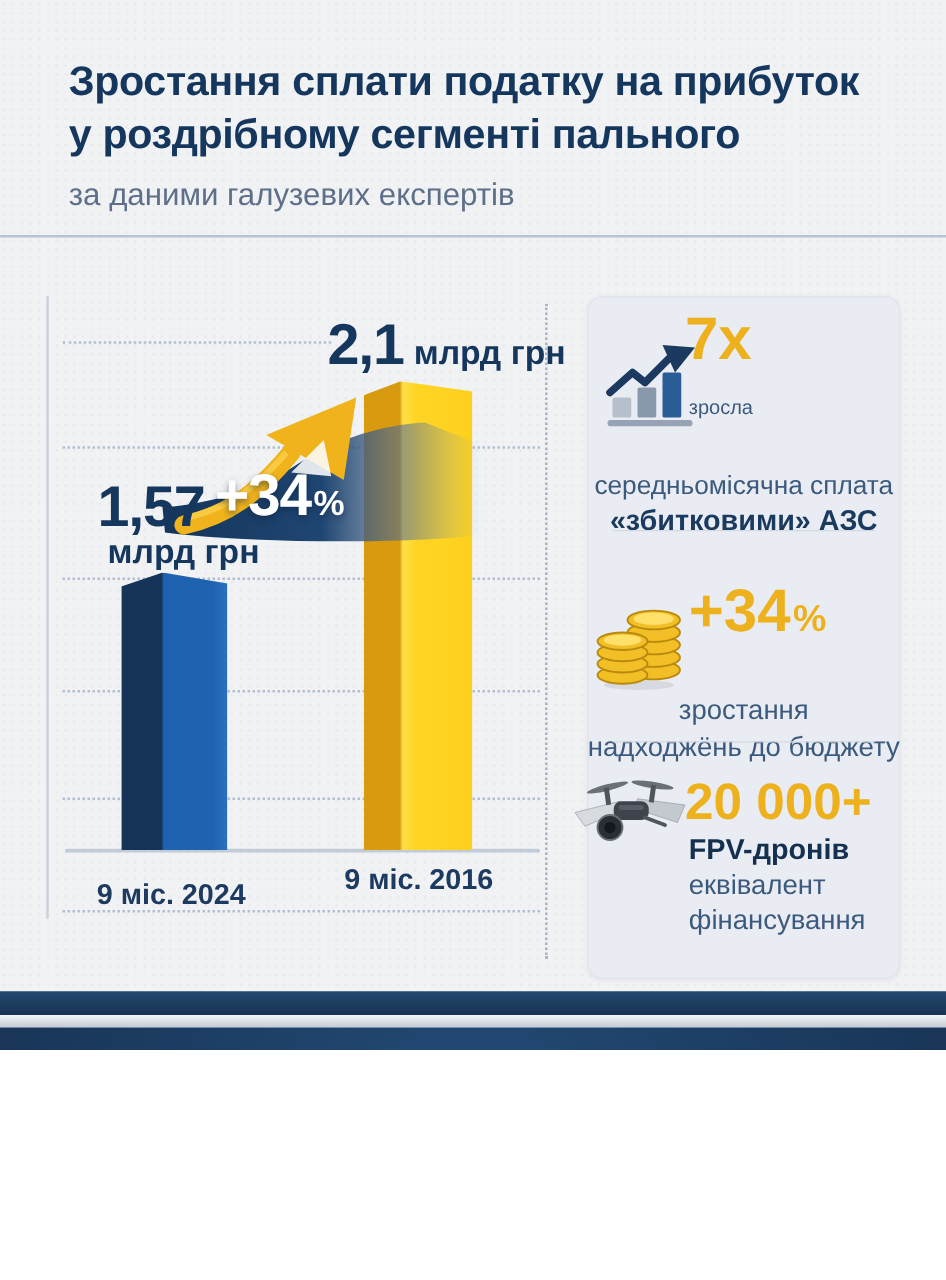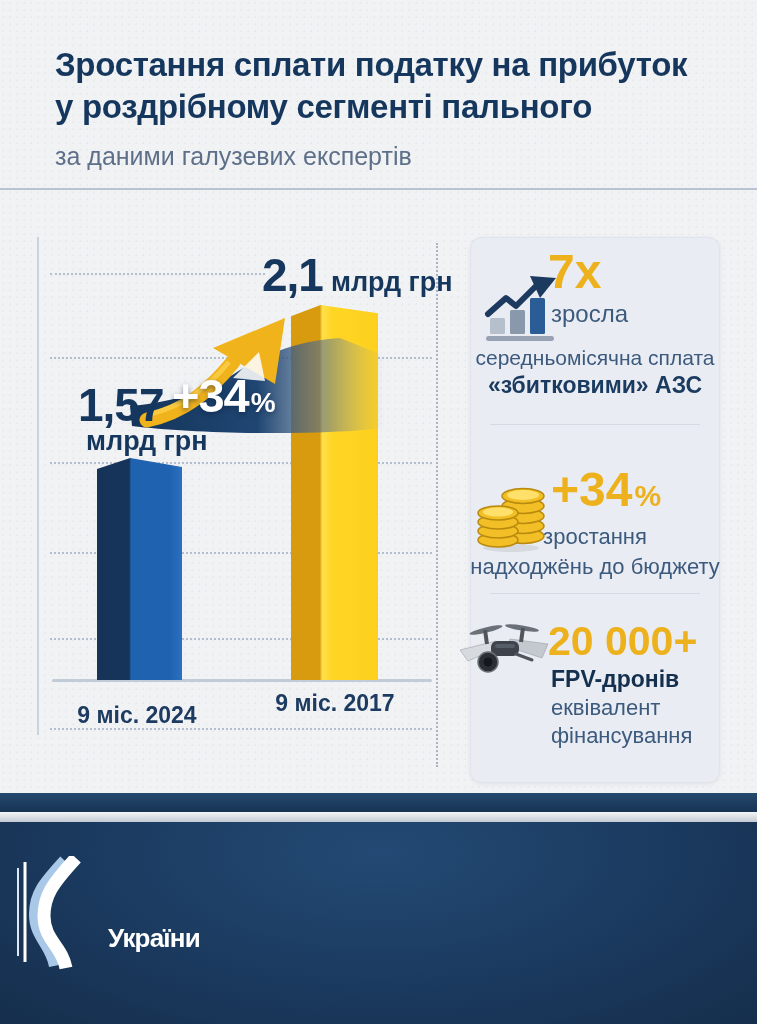--- a/index.html
+++ b/index.html
@@ -1,17 +1,17 @@
 <!DOCTYPE html>
 <html><head>
 <meta charset="utf-8">
 <style>
   html,body{margin:0;padding:0;}
   body{font-family:"Liberation Sans","DejaVu Sans",sans-serif;}
-  .page{position:relative;width:757px;height:1024px;overflow:hidden;
+  .page{position:relative;width:757px;height:840px;overflow:hidden;
         background-color:#f1f2f4;
         background-image:radial-gradient(#e7e9ec 1px, transparent 1px);
         background-size:7px 7px;}
   .abs{position:absolute;}
   
   .title{color:#16375d;font-weight:bold;font-size:33px;letter-spacing:-0.3px;line-height:1.0;white-space:nowrap;}
   .subtitle{color:#5e7089;font-size:25px;white-space:nowrap;}
   .hdr-divider{left:0;top:188px;width:757px;height:2px;background:#b7c3d3;}
   
   .y-axis{left:37px;top:237px;width:2px;height:498px;background:#c9d2de;}
@@ -31,21 +31,21 @@
     text-shadow:0 2px 5px rgba(10,30,60,.5);display:flex;align-items:baseline;white-space:nowrap;}
   .growth-badge .pct{font-size:28px;margin-left:2px;}
   .x-label{color:#1d3b60;font-weight:bold;font-size:23px;text-align:center;white-space:nowrap;}
   .v-separator{left:436px;top:243px;height:524px;width:0;border-left:2px dotted #a7b4c6;}
   
   .panel{left:470px;top:237px;width:250px;height:546px;background:#e9ecf2;border-radius:12px;
          box-shadow:0 1px 4px rgba(20,40,70,.08);border:1px solid #e0e4ec;box-sizing:border-box;}
   .stat-big{color:#edb11d;font-weight:bold;white-space:nowrap;display:flex;align-items:baseline;}
   .stat-line{color:#3c5a7d;font-size:21px;white-space:nowrap;}
   .stat-line-bold{color:#1b3a5f;font-weight:bold;font-size:23px;white-space:nowrap;}
-  .stat-center{width:250px;text-align:center;left:470px;}
+  .stat-center{width:250px;text-align:center;left:470px;margin-top:31px;}
   .stat-divider{left:490px;width:210px;height:1px;background:#d4dae3;}
   
   .f-stripe1{left:0;top:793px;width:757px;height:19px;background:linear-gradient(180deg,#24496f,#173352);}
   .f-stripe2{left:0;top:812px;width:757px;height:10px;background:linear-gradient(180deg,#f4f6f8,#c3cad3);}
   .f-main{left:0;top:822px;width:757px;height:202px;
           background:radial-gradient(ellipse at 50% 15%,#234a74 0%,#1b3a5f 55%,#152e4c 100%);}
   .org-name{color:#ffffff;font-weight:bold;font-size:26px;letter-spacing:-0.8px;line-height:1.28;white-space:nowrap;}
 </style>
 </head>
 <body>
@@ -91,36 +91,36 @@
   </div>
   <div class="abs val-big" style="left:78px;top:378px;">1,57</div>
   <div class="abs val-unit" style="left:86px;top:426px;">млрд грн</div>
 
   <div class="abs growth-badge" style="left:172px;top:368px;">
     <span>+34</span>
     <span class="pct">%</span>
   </div>
 
   <div class="abs x-label" style="left:72px;top:690px;width:130px;margin-top:12px;">9 міс. 2024</div>
-  <div class="abs x-label" style="left:270px;top:690px;width:130px;">9 міс. 2017</div>
+  <div class="abs x-label" style="left:270px;top:690px;width:130px;">9 міс. 2016</div>
 
   <div class="abs v-separator"></div>
 
   <div class="abs panel"></div>
 
   <svg class="abs" style="left:484px;top:272px;" width="86" height="74" viewBox="0 0 86 74">
     <rect x="2" y="64" width="68" height="5" rx="2.5" fill="#97a3b4"></rect>
     <rect x="6" y="46" width="15" height="16" rx="1.5" fill="#b6c0cd"></rect>
     <rect x="26" y="38" width="15" height="24" rx="1.5" fill="#8998ab"></rect>
     <rect x="46" y="26" width="15" height="36" rx="1.5" fill="#2a5d95"></rect>
     <path d="M4,42 L22,26 L32,34 L52,14" stroke="#1c3a5f" stroke-width="6" fill="none" stroke-linecap="round" stroke-linejoin="round"></path>
     <polygon points="46,4 72,6 56,26" fill="#1c3a5f"></polygon>
   </svg>
   <div class="abs stat-big" style="left:548px;top:244px;font-size:48px;">7x</div>
-  <div class="abs stat-line" style="left:551px;top:300px;font-size:24px;">зросла</div>
+  <div class="abs stat-line" style="left:551px;top:318px;font-size:16px;">зросла</div>
   <div class="abs stat-line stat-center" style="top:346px;">середньомісячна сплата</div>
   <div class="abs stat-line-bold stat-center" style="top:372px;">«збитковими» АЗС</div>
   <div class="abs stat-divider" style="top:424px;"></div>
 
   <svg class="abs" style="left:476px;top:460px;" width="72" height="92" viewBox="0 0 72 92">
     <ellipse cx="35" cy="88" rx="28" ry="4" fill="#000000" opacity="0.08"></ellipse>
     <g stroke="#b98a0e" stroke-width="1.5" fill="#f2bf27">
       <ellipse cx="47" cy="76" rx="21" ry="7.5"></ellipse>
         <ellipse cx="47" cy="66" rx="21" ry="7.5"></ellipse>
       <ellipse cx="47" cy="56" rx="21" ry="7.5"></ellipse>

